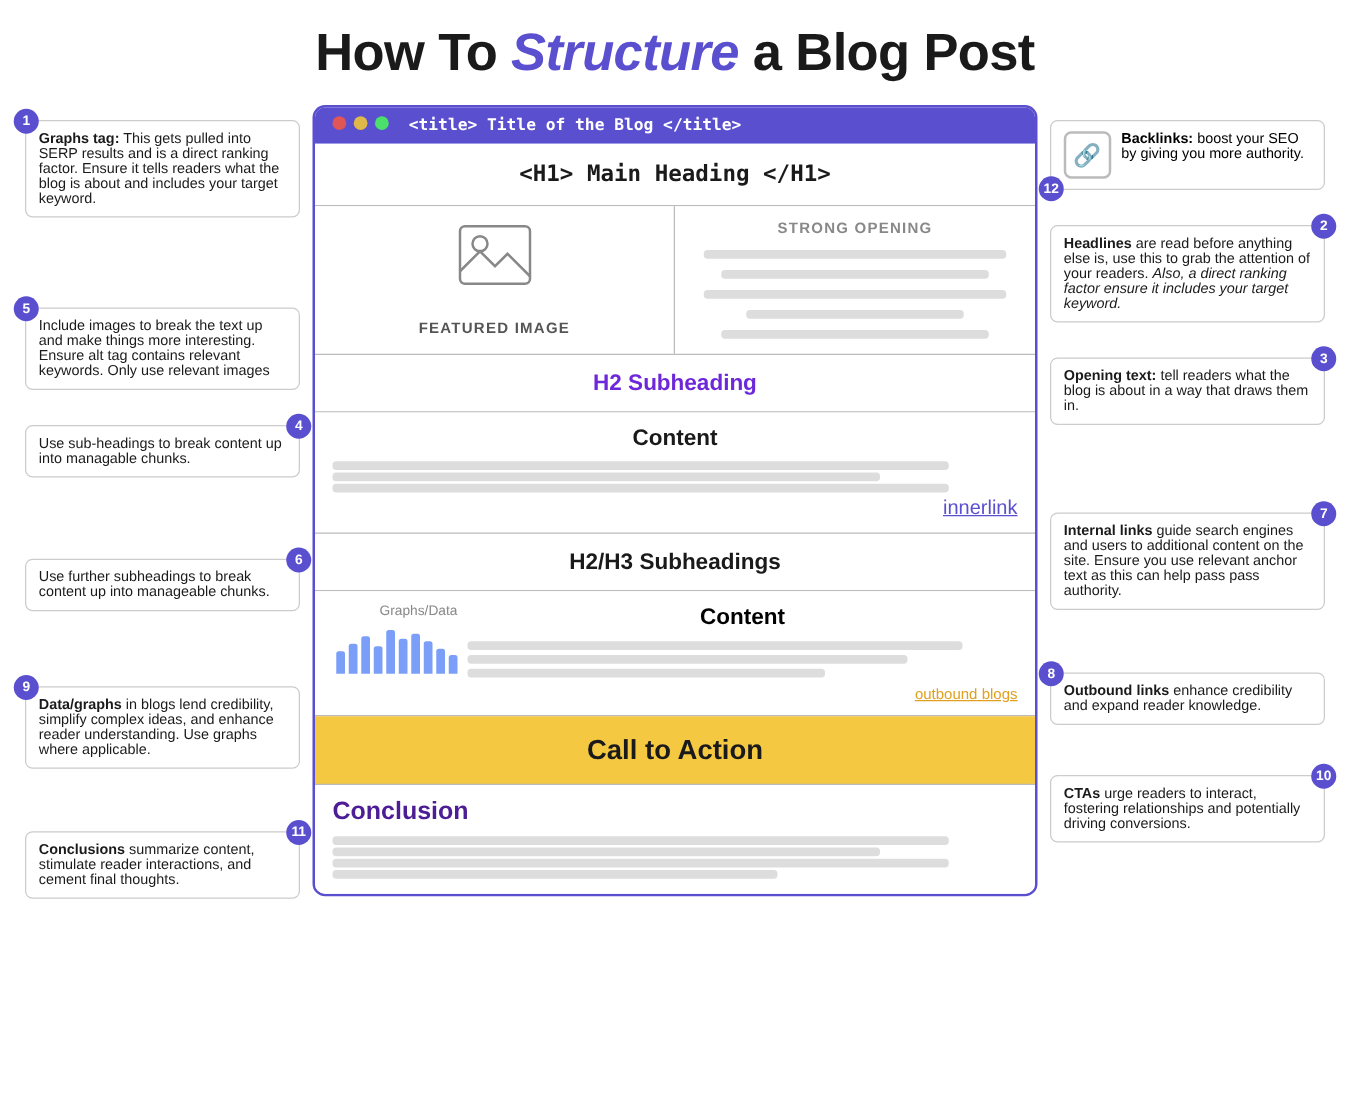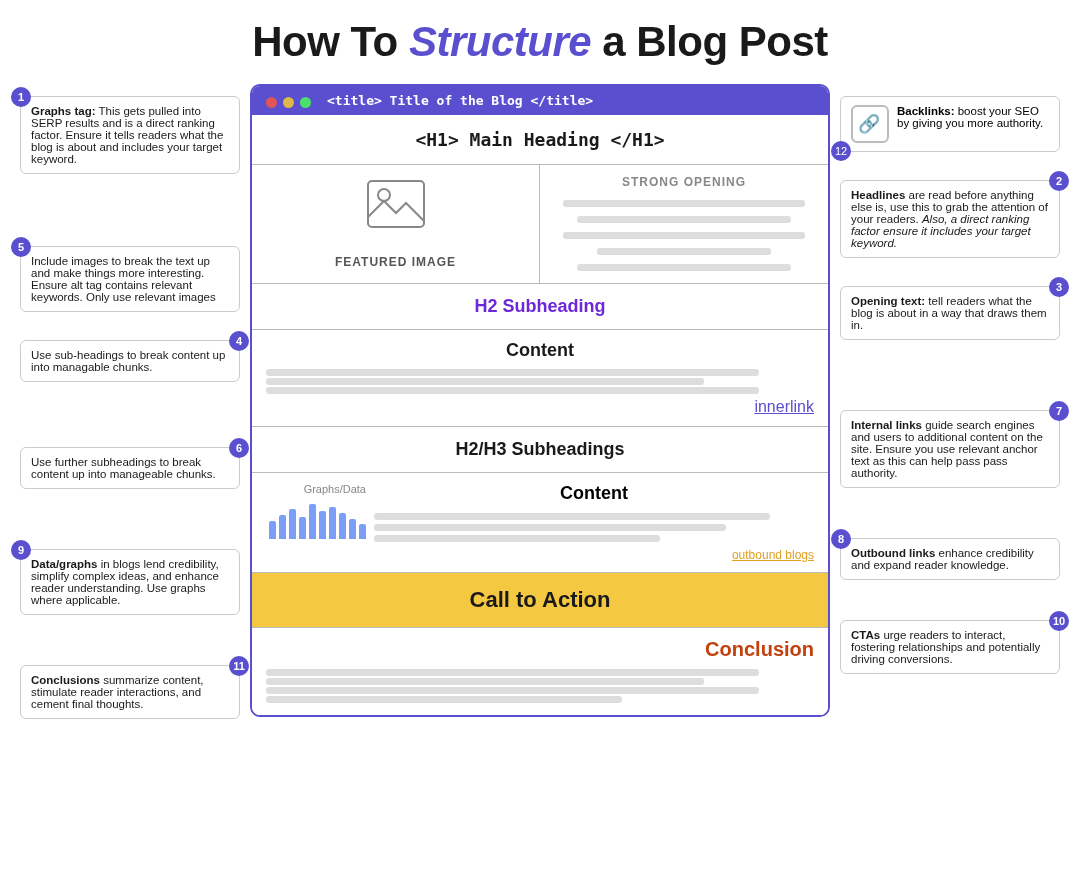--- a/index.html
+++ b/index.html
@@ -96,21 +96,21 @@
     .annotation-box .badge.left-badge { left: -10px; }
     .annotation-box .badge.right-badge { right: -10px; }
     .annotation-box b { font-weight: bold; }
     .annotation-box em { font-style: italic; }
 
     
     .browser-bar {
       background: #5a4fcf;
       border-radius: 8px 8px 0 0;
       display: flex;
-      align-items: flex-end;
+      align-items: flex-start;
       padding: 7px 14px;
       gap: 6px;
     }
     .browser-dot {
       width: 11px; height: 11px;
       border-radius: 50%;
     }
     .dot-red { background: #e05555; }
     .dot-yellow { background: #e0b84a; }
     .dot-green { background: #4ae06b; }
@@ -290,23 +290,23 @@
     }
 
     
     .conclusion-section {
       padding: 10px 14px;
       border-radius: 0 0 8px 8px;
     }
     .conclusion-label {
       font-size: 20px;
       font-weight: 600;
-      text-align: right;
+      text-align: left;
       margin-bottom: 8px;
-      color: #c2410c;
+      color: #4c1d95;
     }
 
     
     .backlinks-box {
       display: flex;
       align-items: flex-start;
       gap: 8px;
       border: 1.5px solid #ccc;
       border-radius: 6px;
       padding: 8px 10px;
@@ -327,21 +327,21 @@
     }
     .backlinks-badge {
       position: absolute;
       bottom: -10px;
       left: -10px;
       width: 20px; height: 20px;
       border-radius: 50%;
       background: #5a4fcf;
       color: #fff;
       font-size: 11px;
-      font-weight: normal;
+      font-weight: bold;
       display: flex;
       align-items: center;
       justify-content: center;
       text-align: center;
     }
   </style>
 </head>
 <body>
 
 <div class="page-wrapper">

